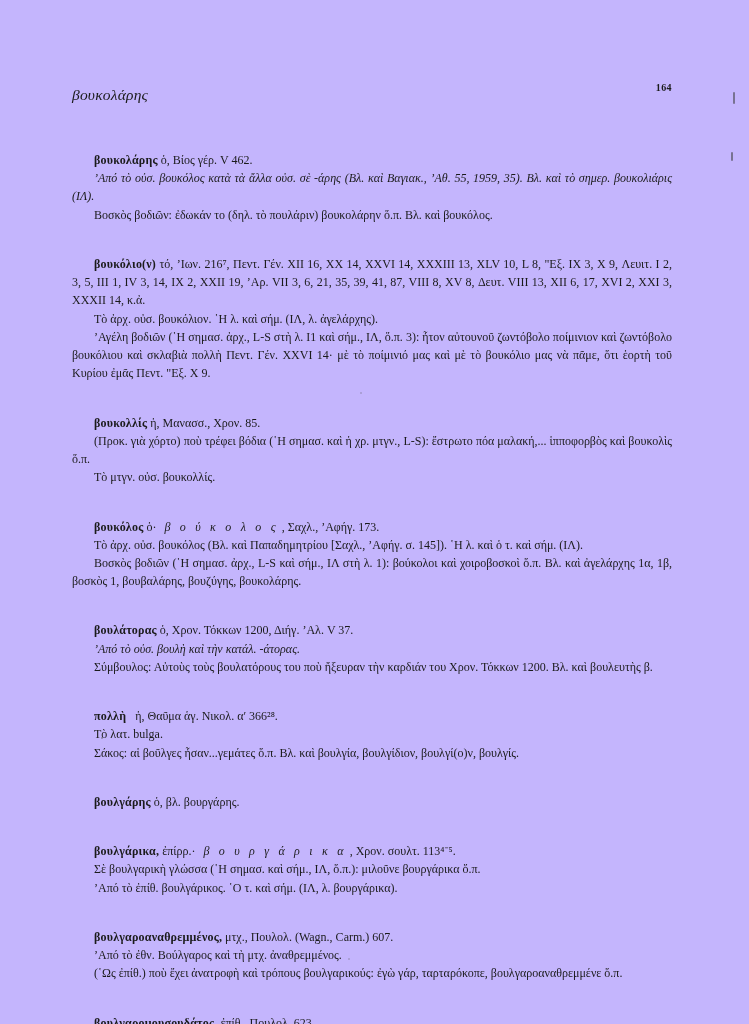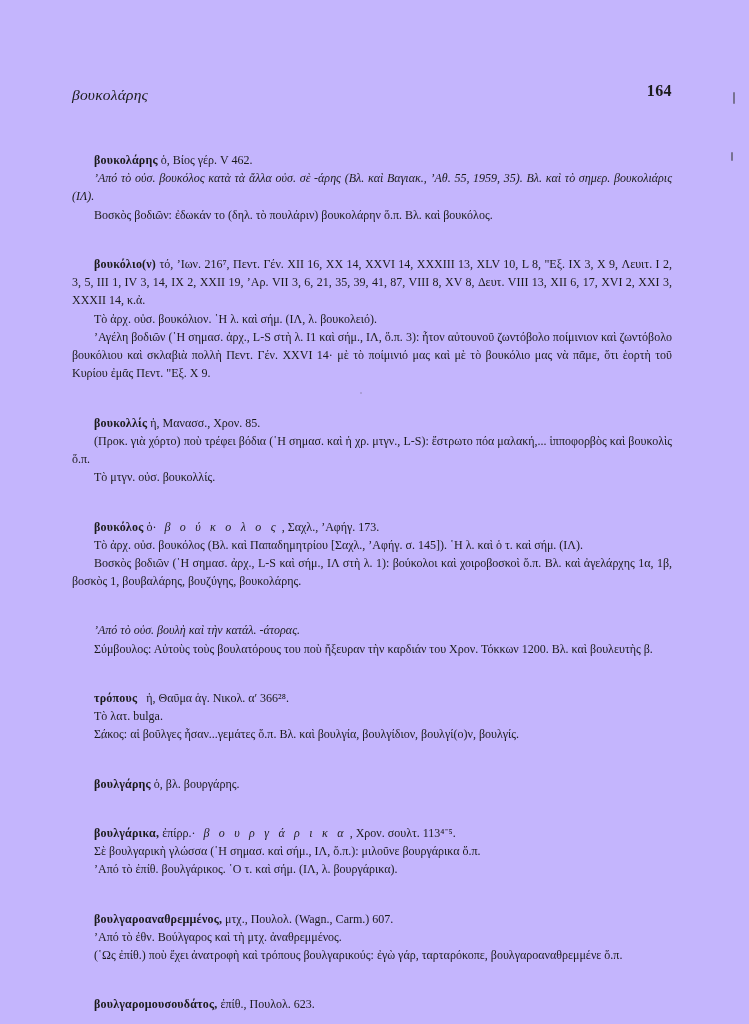--- a/index.html
+++ b/index.html
@@ -29,21 +29,21 @@
   }
   .runhead-word {
     font-style: italic;
     font-size: 15.5px;
     letter-spacing: 0.2px;
   }
   .page-number {
     position: absolute;
     right: 0;
     top: -4px;
-    font-size: 16px;
+    font-size: 10px;
     font-weight: bold;
     letter-spacing: 0.4px;
   }
   
   .entry {
     margin-top: 31px;
     font-size: 12px;
     line-height: 1.52;
     text-align: justify;
   }
@@ -107,48 +107,51 @@
         <span class="hw">βουκολάρης</span><span> ὁ, Βίος γέρ. V 462.</span>
       </div>
       <div class="line p-indent it">’Από τὸ οὐσ. βουκόλος κατὰ τὰ ἄλλα οὐσ. σὲ -άρης (Βλ. καὶ Βαγιακ., ’Αθ. 55, 1959, 35). Βλ. καὶ τὸ σημερ. βουκολιάρις (ΙΛ).</div>
       <div class="line p-indent">Βοσκὸς βοδιῶν: ἐδωκάν το (δηλ. τὸ πουλάριν) βουκολάρην ὅ.π. Βλ. καὶ βουκόλος.</div>
     </div>
 
     <div class="entry">
       <div class="line p-indent">
         <span class="hw">βουκόλιο(ν)</span><span> τό, ’Ιων. 216⁷, Πεντ. Γέν. XII 16, XX 14, XXVI 14, XXXIII 13, XLV 10, L 8, "Εξ. IX 3, X 9, Λευιτ. I 2, 3, 5, III 1, IV 3, 14, IX 2, XXII 19, ’Αρ. VII 3, 6, 21, 35, 39, 41, 87, VIII 8, XV 8, Δευτ. VIII 13, XII 6, 17, XVI 2, XXI 3, XXXII 14, κ.ἀ.</span>
       </div>
-      <div class="line p-indent">Τὸ ἀρχ. οὐσ. βουκόλιον. ῾Η λ. καὶ σήμ. (ΙΛ, λ. βουκολειό).</div>
+      <div class="line p-indent">Τὸ ἀρχ. οὐσ. βουκόλιον. ῾Η λ. καὶ σήμ. (ΙΛ, λ. ἀγελάρχης).</div>
       <div class="line p-indent">’Αγέλη βοδιῶν (῾Η σημασ. ἀρχ., L-S στὴ λ. I1 καὶ σήμ., ΙΛ, ὅ.π. 3): ἦτον αὐτουνοῦ ζωντόβολο ποίμινιον καὶ ζωντόβολο βουκόλιου καὶ σκλαβιὰ πολλὴ Πεντ. Γέν. XXVI 14· μὲ τὸ ποίμινιό μας καὶ μὲ τὸ βουκόλιο μας νὰ πᾶμε, ὅτι ἑορτὴ τοῦ Κυρίου ἐμᾶς Πεντ. "Εξ. X 9.</div>
     </div>
 
     <div class="entry">
       <div class="line p-indent">
         <span class="hw">βουκολλίς</span><span> ἡ, Μανασσ., Χρον. 85.</span>
       </div>
       <div class="line p-indent">(Προκ. γιὰ χόρτο) ποὺ τρέφει βόδια (῾Η σημασ. καὶ ἡ χρ. μτγν., L-S): ἔστρωτο πόα μαλακή,... ἱπποφορβὸς καὶ βουκολὶς ὅ.π.</div>
       <div class="line p-indent">Τὸ μτγν. οὐσ. βουκολλίς.</div>
     </div>
 
     <div class="entry">
       <div class="line p-indent">
         <span class="hw">βουκόλος</span><span> ὁ·</span><span class="sp">β ο ύ κ ο λ ο ς</span><span>, Σαχλ., ’Αφήγ. 173.</span>
       </div>
       <div class="line p-indent">Τὸ ἀρχ. οὐσ. βουκόλος (Βλ. καὶ Παπαδημητρίου [Σαχλ., ’Αφήγ. σ. 145]). ῾Η λ. καὶ ὁ τ. καὶ σήμ. (ΙΛ).</div>
       <div class="line p-indent">Βοσκὸς βοδιῶν (῾Η σημασ. ἀρχ., L-S καὶ σήμ., ΙΛ στὴ λ. 1): βούκολοι καὶ χοιροβοσκοὶ ὅ.π. Βλ. καὶ ἀγελάρχης 1α, 1β, βοσκὸς 1, βουβαλάρης, βουζύγης, βουκολάρης.</div>
     </div>
 
     <div class="entry">
+      <div class="line p-indent">
+        <span class="hw">βουλάτορας</span><span> ὁ, Χρον. Τόκκων 1200, Διήγ. ’Αλ. V 37.</span>
+      </div>
       <div class="line p-indent it">’Από τὸ οὐσ. βουλὴ καὶ τὴν κατάλ. -άτορας.</div>
       <div class="line p-indent">Σύμβουλος: Αὐτοὺς τοὺς βουλατόρους του ποὺ ἤξευραν τὴν καρδιάν του Χρον. Τόκκων 1200. Βλ. καὶ βουλευτὴς β.</div>
     </div>
 
     <div class="entry">
       <div class="line p-indent">
-        <span class="hw">τρόπους</span><span class="gap-s"></span><span> ἡ, Θαῦμα ἁγ. Νικολ. α′ 366²⁸.</span>
+        <span class="hw">πολλὴ</span><span class="gap-s"></span><span> ἡ, Θαῦμα ἁγ. Νικολ. α′ 366²⁸.</span>
       </div>
       <div class="line p-indent">Τὸ λατ. bulga.</div>
       <div class="line p-indent">Σάκος: αἱ βοῦλγες ἦσαν...γεμάτες ὅ.π. Βλ. καὶ βουλγία, βουλγίδιον, βουλγί(ο)ν, βουλγίς.</div>
     </div>
 
     <div class="entry">
       <div class="line p-indent">
         <span class="hw">βουλγάρης</span><span> ὁ, βλ. βουργάρης.</span>
       </div>
     </div>

